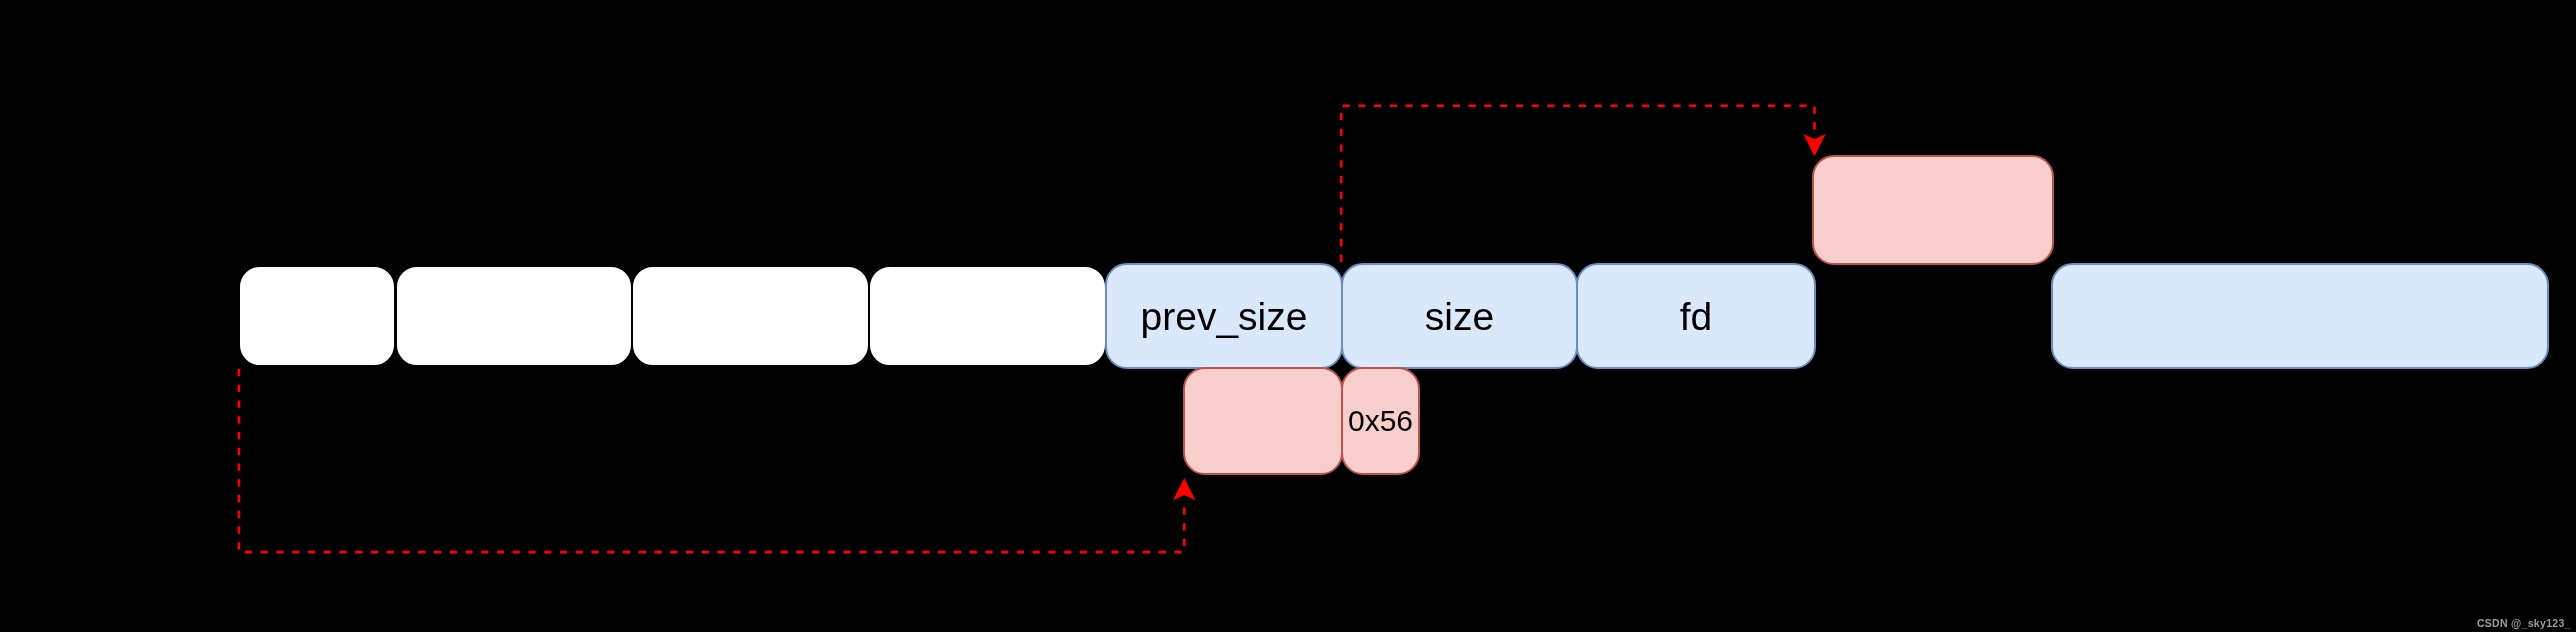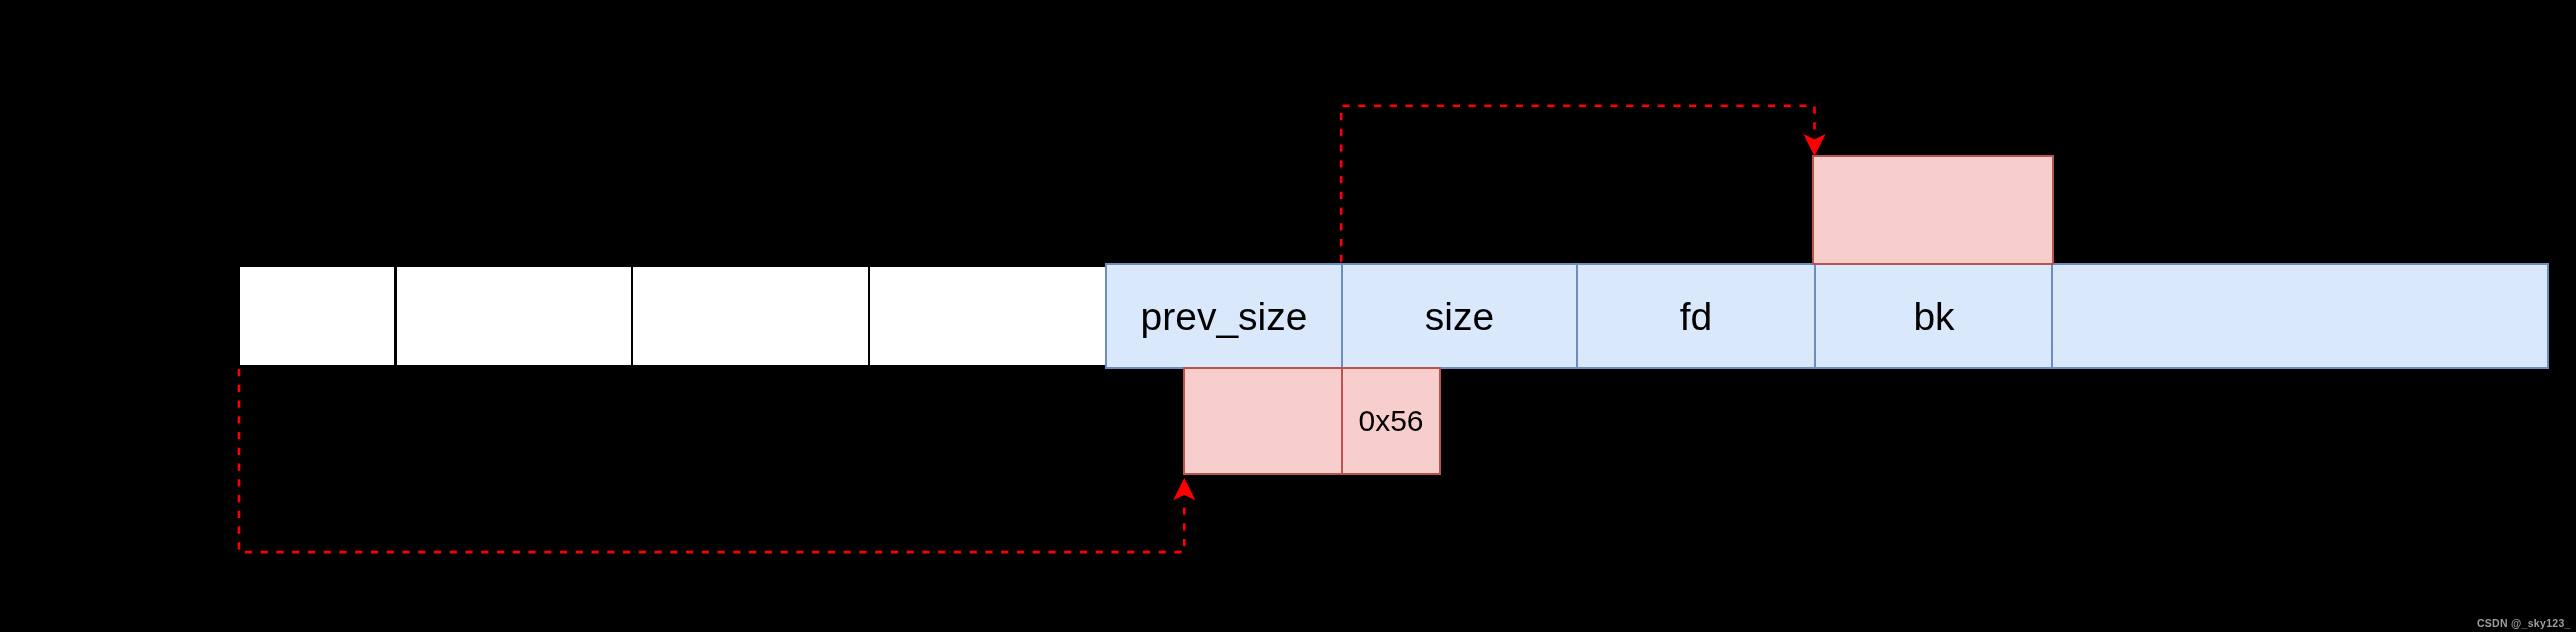--- a/index.html
+++ b/index.html
@@ -26,20 +26,21 @@
     overflow:hidden;
   }
   .cell{
     position:absolute;
     box-sizing:border-box;
     display:flex;align-items:center;justify-content:center;
     color:var(--label-color);
     font-size:39px;
     line-height:1;
     white-space:nowrap;
+    border-radius:22px;
   }
   .cell.white{
     top:265px;height:102px;
     background:var(--plain-cell-fill);
     border:2px solid var(--plain-cell-stroke);
   }
   .cell.blue{
     top:263px;height:106px;
     background:var(--chunk-fill);
     border:2px solid var(--chunk-stroke);
@@ -55,21 +56,21 @@
   .w4{left:868px;width:239px;}
   
   .b1{left:1105px;width:238px;}
   .b2{left:1341px;width:237px;}
   .b3{left:1576px;width:240px;}
   .b4{left:1814px;width:240px;}
   .b5{left:2051px;width:498px;}
   
   .p-top{left:1812px;top:155px;width:242px;height:110px;}
   .p-bl{left:1183px;top:367px;width:160px;height:108px;}
-  .p-br{left:1341px;top:367px;width:100px;height:108px;font-size:30px;}
+  .p-br{left:1341px;top:367px;width:79px;height:108px;font-size:30px;}
   .overlay{
     position:absolute;left:0;top:0;
     width:2576px;height:633px;
     pointer-events:none;
   }
   .dash{
     fill:none;
     stroke:var(--arrow-color);
     stroke-width:4;
     stroke-dasharray:11 13;
@@ -93,21 +94,20 @@
 <div class="canvas">
 
   <div class="cell white w1"></div>
   <div class="cell white w2"></div>
   <div class="cell white w3"></div>
   <div class="cell white w4"></div>
 
   <div class="cell blue b1">prev_size</div>
   <div class="cell blue b2">size</div>
   <div class="cell blue b3">fd</div>
-  <div class="cell blue b4">bk</div>
   <div class="cell blue b5"></div>
 
   <div class="cell pink p-top"></div>
   <div class="cell pink p-bl"></div>
   <div class="cell pink p-br">0x56</div>
 
   <svg class="overlay" viewBox="0 0 3924 964" xmlns="http://www.w3.org/2000/svg">
 
     <path class="dash" d="M 2043 399 L 2043 161 L 2764 161 L 2764 206"></path>
     <polygon class="ah" points="2764,238 2747,204 2764,212 2781,204"></polygon>

